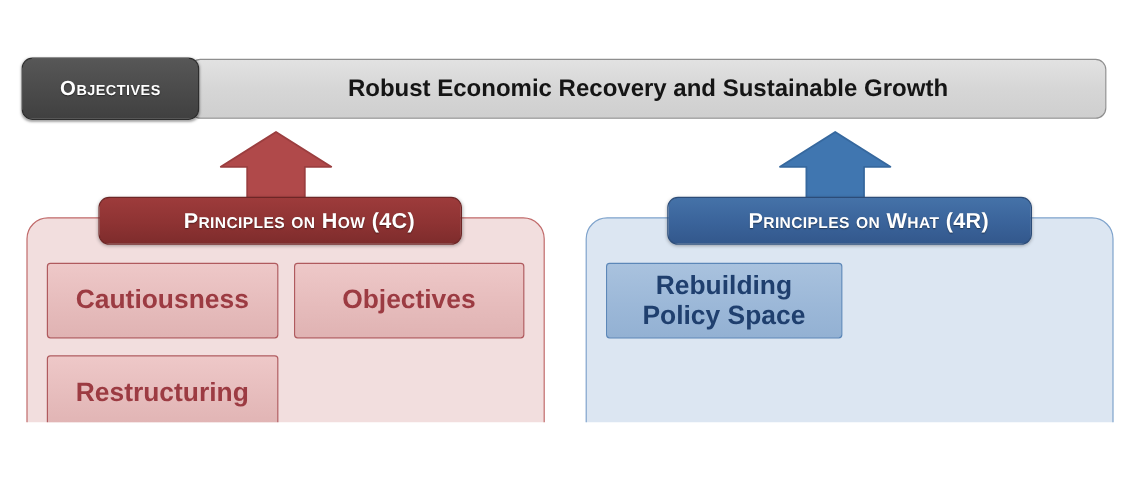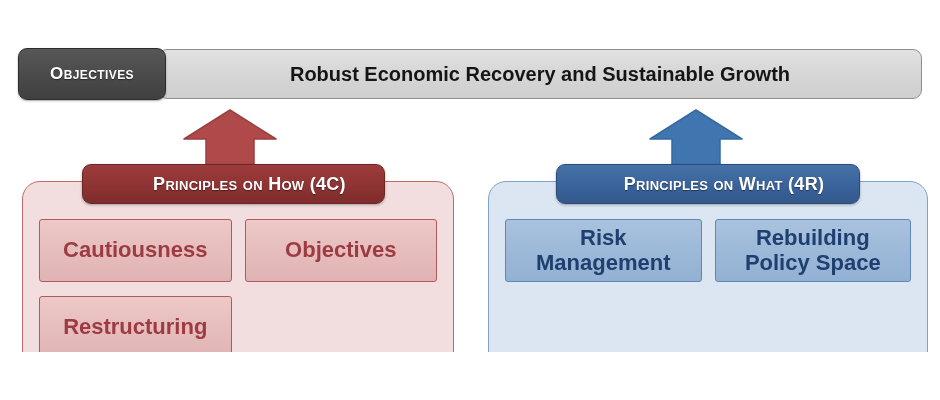--- a/index.html
+++ b/index.html
@@ -202,21 +202,20 @@
       <div class="cell">Objectives</div>
       <div class="cell">Restructuring</div>
     </div>
   </div>
   <div class="panel-tab" id="tab-4c">
     <span class="sc">Principles on How (4C)</span>
   </div>
 
   <div class="panel" id="panel-4r">
     <div class="cell-grid">
-      <div class="cell">Risk Management</div>
       <div class="cell">Rebuilding Policy Space</div>
     </div>
   </div>
   <div class="panel-tab" id="tab-4r">
     <span class="sc">Principles on What (4R)</span>
   </div>
 
 </div>
 
 </body></html>

